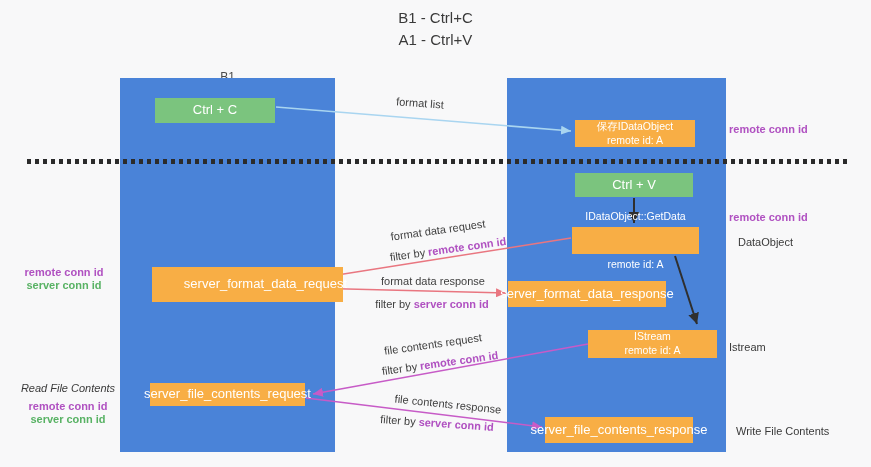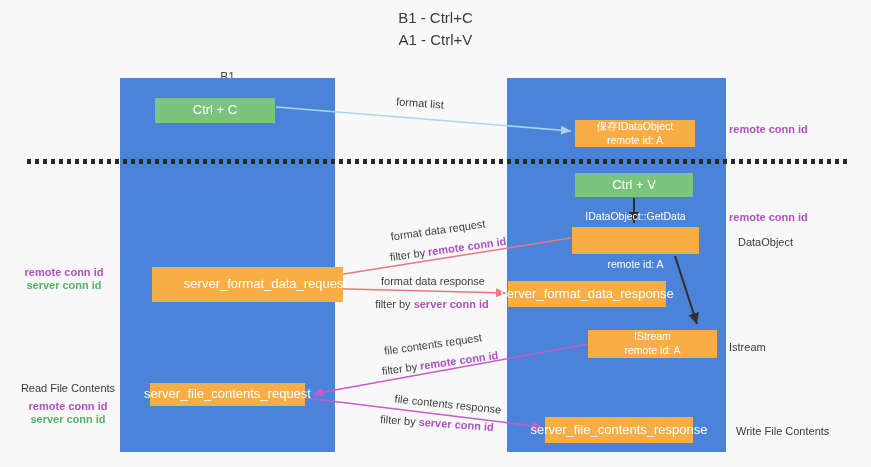--- a/index.html
+++ b/index.html
@@ -45,21 +45,21 @@
   .key-purple { color:#b051c1; font-weight:bold; }
 
   .side { position:absolute; font-size:11px; white-space:nowrap; line-height:1.2; }
   .side.center { text-align:center; }
   .purple-bold { color:#b051c1; font-weight:bold; }
   .green-bold  { color:#58b264; font-weight:bold; }
   .dark { color:#3a3a3a; }
 
   .sl-top    { left:20px;  top:266px; width:88px; }
   .sl-bottom { left:16px;  top:382px; width:104px; }
-  .sl-bottom .caption { margin-bottom:5px; }
+  .sl-bottom .caption { margin-bottom:5px;font-style:italic; }
   .ra-remote-top { left:729px; top:123px; }
   .ra-remote-mid { left:729px; top:211px; }
   .ra-dataobject { left:729px; top:236px;padding-left:9px; }
   .ra-istream    { left:729px; top:341px; }
   .ra-write      { left:736px; top:425px; }
 </style>
 </head>
 <body>
 
 <div class="canvas">

